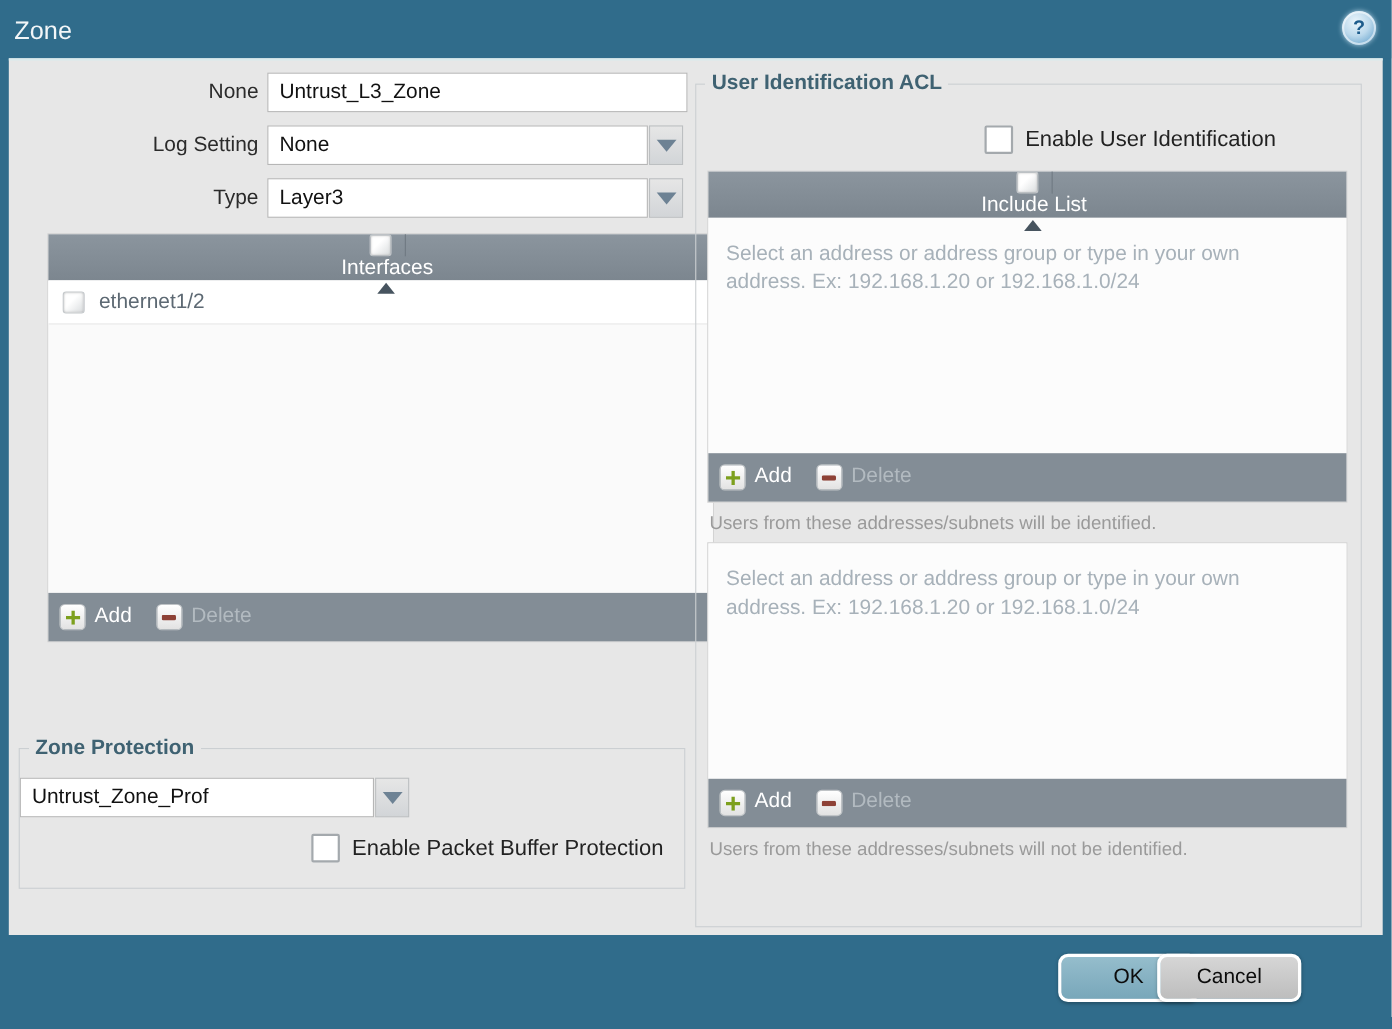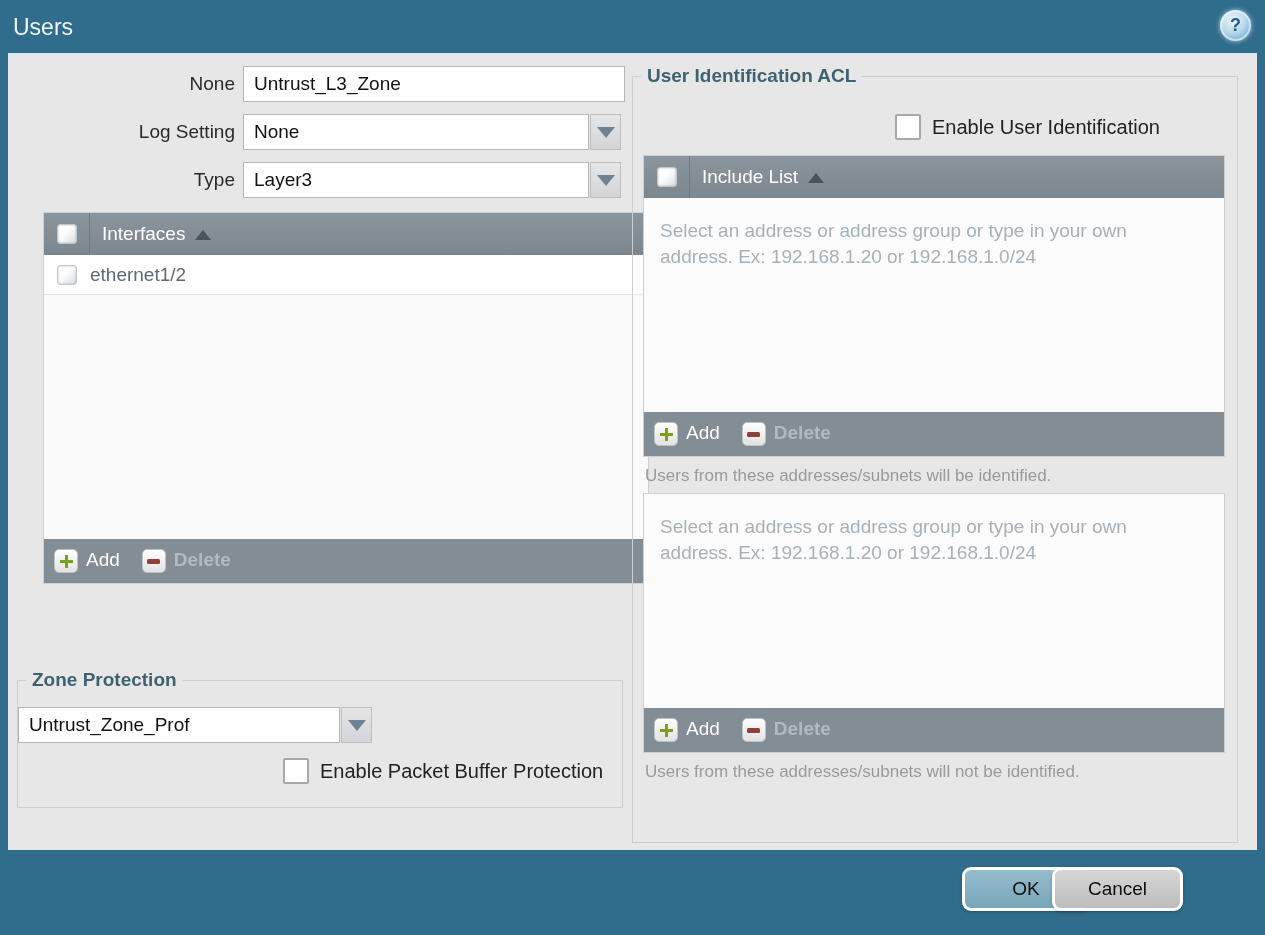--- a/index.html
+++ b/index.html
@@ -61,21 +61,21 @@
     width:0; height:0;
     border-left:9px solid transparent; border-right:9px solid transparent;
     border-top:11px solid #6d8294;
   }
 
   
   .gridtable { border:1px solid #cfcfcf; background:#fafafa; }
   .interfaces-table { width:606px; margin-top:14px;margin-left:26px; }
   .t-header {
     height:42px; background:linear-gradient(#8b959e,#7c868f);
-    display:flex; align-items:center; color:#fff; font-size:19px;
+    display:flex; align-items:center; color:#fff; font-size:19px;flex-direction:column;
   }
   .cb-cell {
     width:46px; height:100%; display:flex; align-items:center; justify-content:center;
     border-right:1px solid #6f7982;
   }
   .checkbox-sm {
     width:20px; height:20px; border-radius:3px;
     background:linear-gradient(135deg,#ffffff 40%,#d9dcde);
     border:1px solid #c3c7ca; box-shadow:inset 0 0 2px #aaa;
     cursor:pointer;
@@ -99,21 +99,21 @@
   }
   .tool-btn { display:flex; align-items:flex-start; cursor:pointer; }
   .tool-icon {
     width:24px; height:24px; border-radius:5px;
     background:linear-gradient(#ffffff,#e2e2e2);
     border:1px solid #bfc3c6;
     display:flex; align-items:center; justify-content:center;
   }
   .tool-label { margin-left:8px; font-size:19px; color:#fff; }
   .tool-btn.disabled { cursor:default; }
-  .tool-btn.disabled .tool-label { color:#b2bac0;font-weight:bold; }
+  .tool-btn.disabled .tool-label { color:#b2bac0; }
   .tool-btn + .tool-btn { margin-left:22px; }
 
   .if-body { height:284px; }
   .list-body { height:214px; background:#fcfcfc; }
   .list-placeholder {
     padding:20px 60px 0 16px;
     font-size:19px; line-height:1.35; color:#a7b1b9;
   }
 
   
@@ -153,21 +153,21 @@
     font-size:19px; color:#0c0c0c; cursor:pointer;
     box-shadow:0 1px 3px rgba(0,0,0,.25);
   }
   .btn-ok { left:962px; top:867px; width:128px; background:linear-gradient(#95bdcc,#78a7ba); }
   .btn-cancel { left:1052px; top:867px; width:131px; background:linear-gradient(#d6d6d6,#bdbdbd); }
 </style>
 </head>
 <body>
 
 <div class="titlebar">
-  <span class="title">Users</span>
+  <span class="title">Zone</span>
   <div class="help-icon">?</div>
 </div>
 
 <div class="dialog">
 
   <div class="left-col">
 
     <div class="form-row">
       <label>None</label>
       <input type="text" class="text-input w-name" value="Untrust_L3_Zone" style="">

